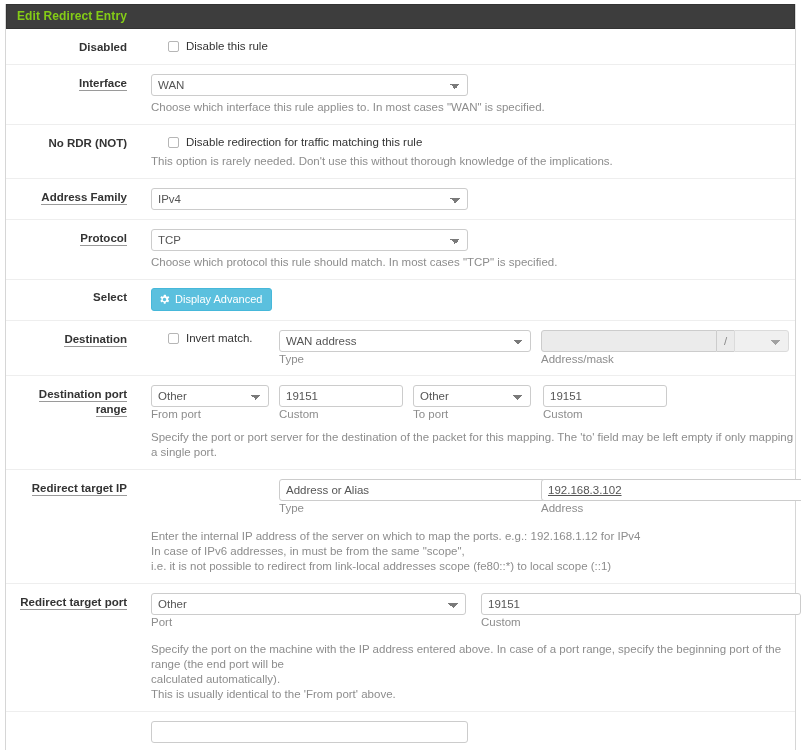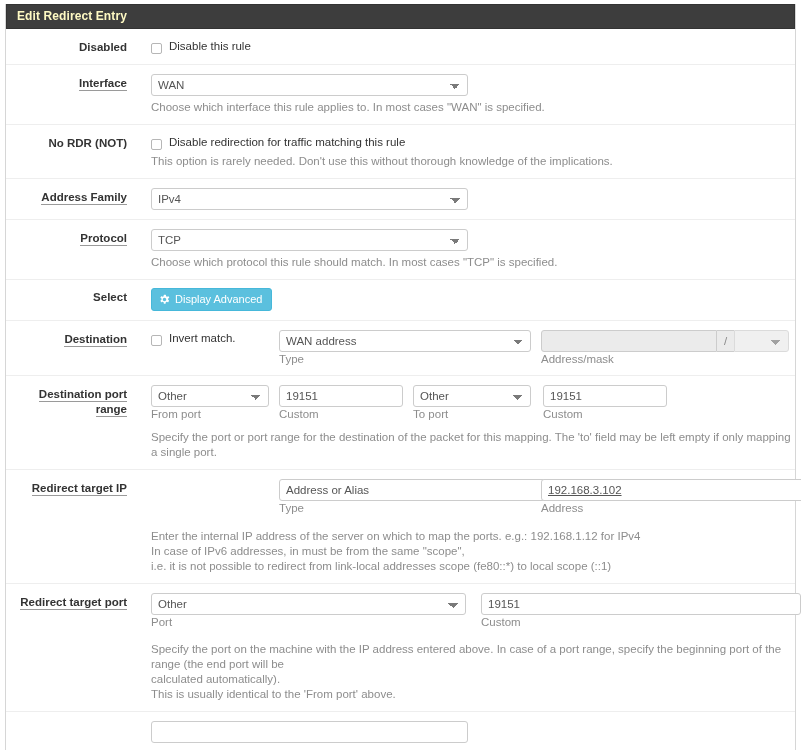--- a/index.html
+++ b/index.html
@@ -25,21 +25,21 @@
     padding: 4px 5px 0 5px;
   }
   .panel {
     border: 1px solid #d6d6d6;
     border-top: none;
     background: #ffffff;
     box-sizing: border-box;
   }
   .panel-heading {
     background: #3d3d3d;
-    color: #fef9c3;
+    color: #84cc16;
     font-weight: bold;
     font-size: 12px;
     padding: 4px 10px 5px 10px;
     line-height: 14px;
     letter-spacing: 0.1px;
     border: 1px solid #333;
     box-sizing: border-box;
   }
   .panel-body {
     padding: 0;
@@ -117,23 +117,24 @@
   }
   .sublabel {
     color: #8d8d8d;
     font-size: 11.5px;
     line-height: 14px;
     margin-top: 0;
   }
   
   .cbline {
     display: flex;
-    align-items: flex-end;
+    align-items: flex-start;
     line-height: 15px;
     padding-top: 1px;
+    margin-left: 17px;
   }
   .cb {
     width: 11px;
     height: 11px;
     border: 1px solid #b6b6b6;
     border-radius: 2px;
     background: #fff;
     margin-right: 7px;
     margin-top: 2px;
     flex: 0 0 11px;
@@ -321,21 +322,21 @@
               <select class="fc" style="width:118px">
                 <option>Other</option>
               </select>
               <div class="sublabel">To port</div>
             </div>
             <div class="fcol" style="width:134px">
               <input class="fc" style="width: 124px;" type="text" value="19151">
               <div class="sublabel">Custom</div>
             </div>
           </div>
-          <div class="help" style="margin-top:9px">Specify the port or port range for the destination of the packet for this mapping. The 'to' field may be left empty if only mapping a single port.</div>
+          <div class="help" style="margin-top:9px">Specify the port or port server for the destination of the packet for this mapping. The 'to' field may be left empty if only mapping a single port.</div>
         </div>
       </div>
 
       <div class="row">
         <div class="lbl req">
           <span class="t">Redirect target IP</span>
         </div>
         <div class="ctl">
           <div class="fields" style="padding-left:128px">
             <div class="fcol" style="width:262px">

